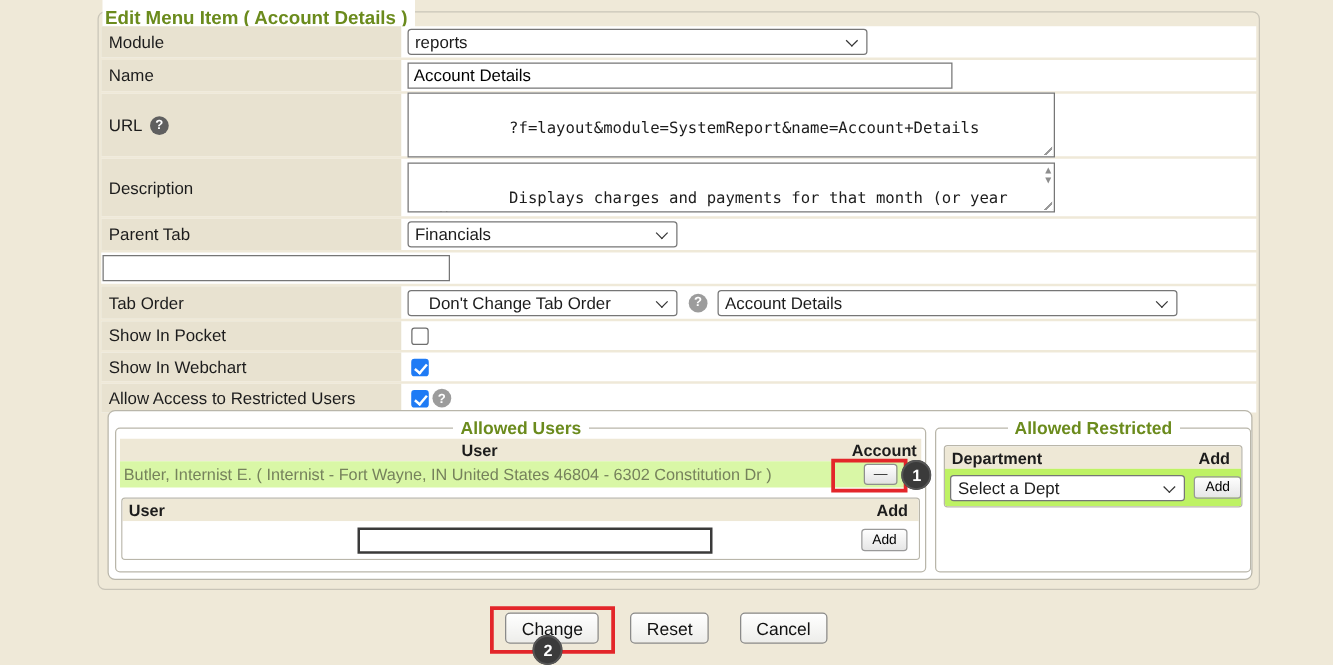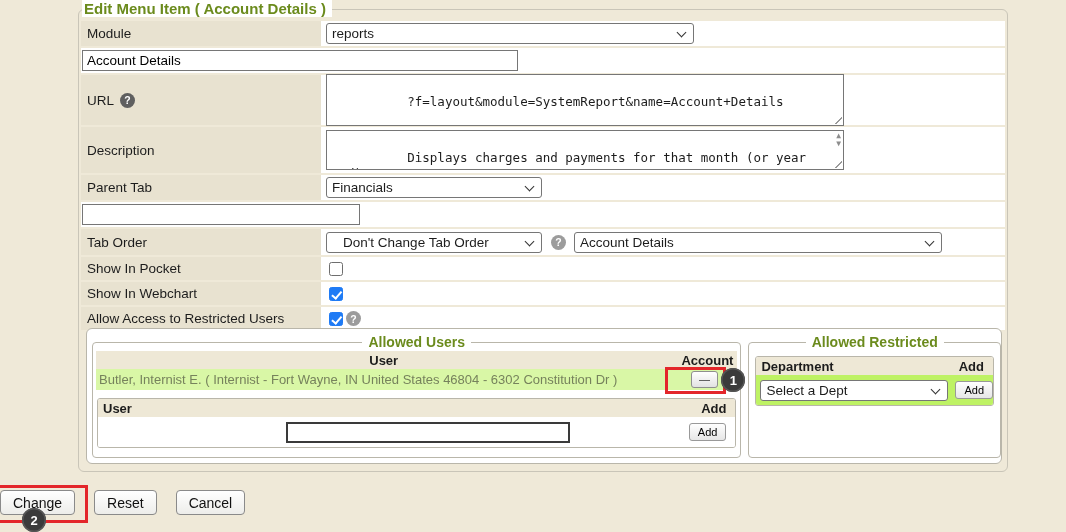--- a/index.html
+++ b/index.html
@@ -11,21 +11,21 @@
     overflow:hidden;
     color:#1c1c1c;
   }
   .main-fieldset {
     position:absolute; left:78px; top:9px; width:930px; height:463px;
     border:1px solid #c9c5b8; border-radius:6px;
     background:#efe9d8;
   }
   .main-legend {
     position:absolute; left:3px; top:-10px;
-    background:#ffffff; padding:0 6px 0 2px;
+    background:#ffffff; padding:6px 6px 0 2px;
     font-size:15px; font-weight:bold; color:#6b8b1d;
     white-space:nowrap;
   }
   .rows { position:absolute; left:2px; top:11px; width:924px; }
   .frow { display:flex; background:#ffffff; margin-bottom:2px; }
   .flabel {
     width:240px; min-width:240px; background:#e8e2d0;
     display:flex; align-items:center; gap:6px;
     font-size:13.5px; padding-left:6px; margin-right:4px;
   }
@@ -114,21 +114,21 @@
   .add-input { width:284px; height:21px; border:2px solid #3a3a3a; margin-left:188px; font-size:13px; padding:0 3px; }
   .add-sp { flex:1; }
   .add-btn-cell { width:58px; display:flex; justify-content:flex-end; padding-right:9px; }
   .dept-box { margin:5px 3px 0; border:1px solid #b9b6aa; border-radius:3px; overflow:hidden; }
   .dept-row { height:30px; display:flex; align-items:center; padding-left:4px; background:#bef264; }
   .dept-sel { width:188px; height:21px; }
 
   
   .actions {
     position:absolute; left:0; top:490px; width:100%;
-    display:flex; align-items:flex-start; gap:19px;
+    display:flex; justify-content:center; align-items:flex-start; gap:25px;
   }
   .btn {
     height:25px; border:1px solid #8a8a8a; border-radius:4px;
     background:linear-gradient(#ffffff,#ededea); font-size:14px; padding:0 12px;
     font-family:"Liberation Sans", sans-serif; cursor:pointer; color:#111;
   }
   .change-wrap { position:relative; }
   .anno-box { position:absolute; border:3px solid #e3262a; z-index:5; pointer-events:none; }
   .anno1 { left:-6px; top:-4px; width:61px; height:27px; }
   .anno2 { left:-12px; top:-5px; width:100px; height:38px; }
@@ -153,20 +153,21 @@
       <div class="flabel">Module</div>
       <div class="fctrl">
         <div class="sel" style="width:368px;align-items:center;">
           <span>reports</span>
           <span class="chev"></span>
         </div>
       </div>
     </div>
 
     <div class="frow h25">
+      <div class="flabel">Name</div>
       <div class="fctrl">
         <input class="txt" style="width: 436px;" value="Account Details">
       </div>
     </div>
 
     <div class="frow h50">
       <div class="flabel">
         <span>URL</span>
         <span class="help">?</span>
       </div>

